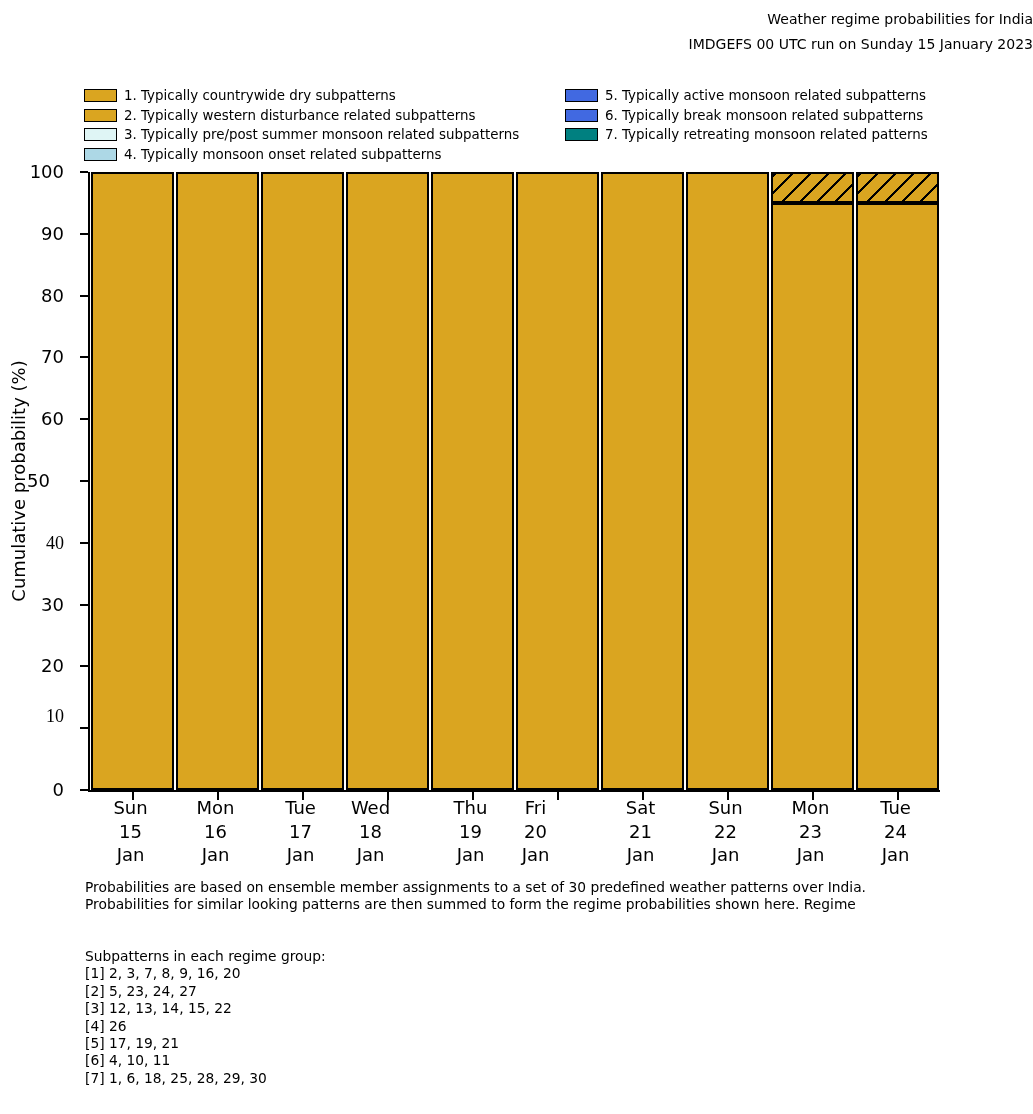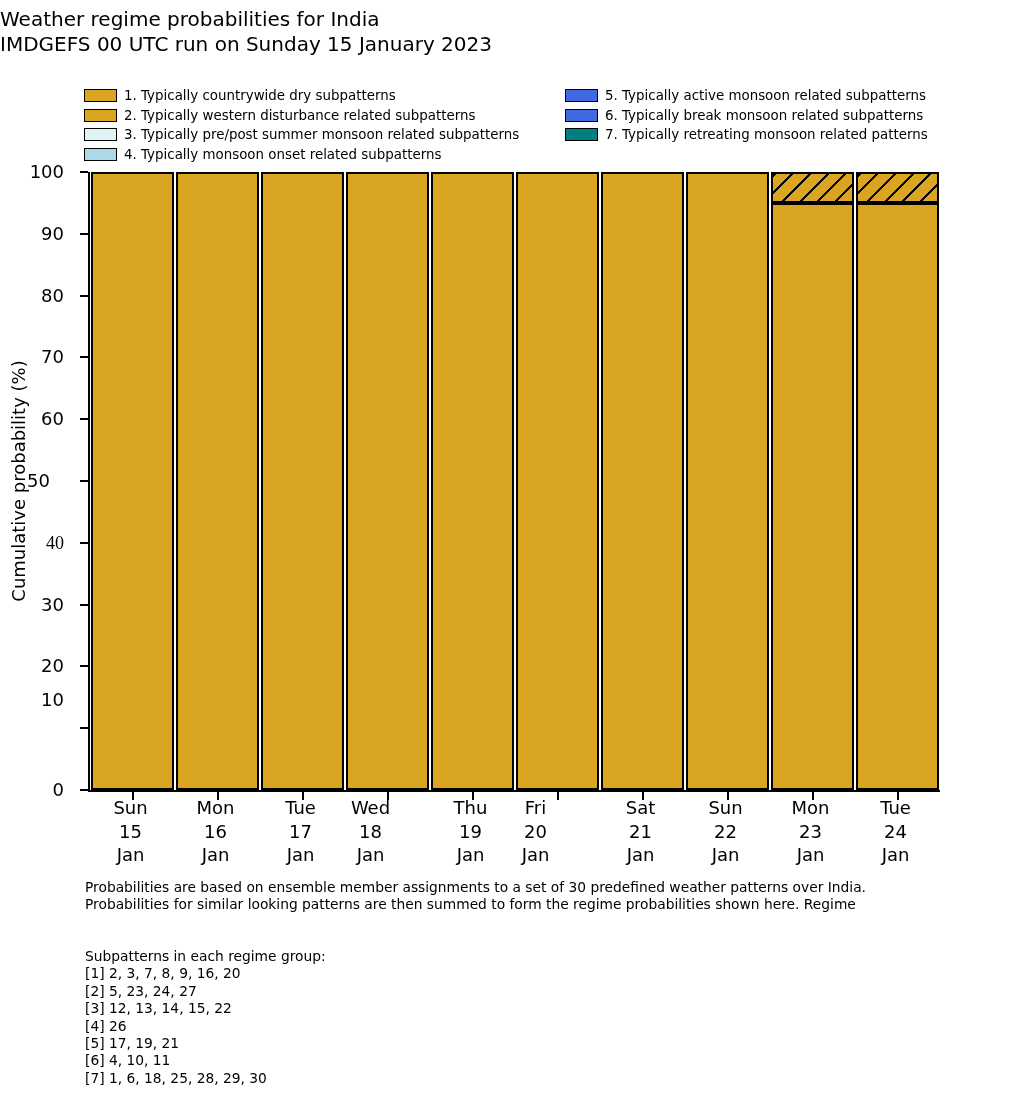--- a/index.html
+++ b/index.html
@@ -1,21 +1,21 @@
 <!DOCTYPE html>
 <html><head>
 <meta charset="utf-8">
 <style>
   html,body{margin:0;padding:0;}
   body{
     width:1033px;height:1114px;position:relative;background:#ffffff;
     font-family:"DejaVu Sans", sans-serif;color:#000;overflow:hidden;
   }
-  .title-block{position:absolute;top:7px;left:0;width:1033px;text-align:left;
-    font-size:20px;line-height:24.5px;}
+  .title-block{position:absolute;top:7px;left:0;width:1033px;text-align:right;
+    font-size:14px;line-height:24.5px;}
   
   .legend-col{position:absolute;top:86px;}
   .legend-col.c1{left:84px;}
   .legend-col.c2{left:565px;}
   .legend-row{display:flex;align-items:center;height:19.6px;}
   .swatch{width:33px;height:13px;border:1.5px solid #000;box-sizing:border-box;
     margin-right:7px;flex:none;}
   .legend-label{font-size:13.4px;white-space:nowrap;}
   .hatch{background-image:repeating-linear-gradient(135deg,#000 0px,#000 2.2px,transparent 2.2px,transparent 12.5px);}
   
@@ -73,21 +73,21 @@
     </div>
     <div class="legend-row">
       <span class="swatch" style="background: rgb(0, 128, 128);"></span>
       <span class="legend-label">7. Typically retreating monsoon related patterns</span>
     </div>
   </div>
 
 <div class="y-axis-label">Cumulative probability (%)</div>
 <div class="ytick-labels">
     <div class="ytick-label" style="top: 606px; right: 14px; width: 64px;">0</div>
-    <div class="ytick-label" style="top: 516px; right: 14px; width: 64px;">10</div>
+    <div class="ytick-label" style="top: 532px; right: 14px; width: 64px; font-family: Liberation Serif, serif;">10</div>
     <div class="ytick-label" style="top: 482.4px; right: 14px; width: 64px;">20</div>
     <div class="ytick-label" style="top: 420.6px; right: 14px; width: 64px;">30</div>
     <div class="ytick-label" style="top: 358.8px; right: 14px; width: 64px; font-family: Liberation Serif, serif;">40</div>
     <div class="ytick-label" style="top: 297px; right: 28px; width: 64px;">50</div>
     <div class="ytick-label" style="top: 235.2px; right: 14px; width: 64px;">60</div>
     <div class="ytick-label" style="top: 173.4px; right: 14px; width: 64px; padding-left: 8px;">70</div>
     <div class="ytick-label" style="top: 111.6px; right: 14px; width: 64px;">80</div>
     <div class="ytick-label" style="top: 49.8px; right: 14px; width: 64px;">90</div>
     <div class="ytick-label" style="top: -12px; right: 14px; width: 64px;">100</div>
   </div>

